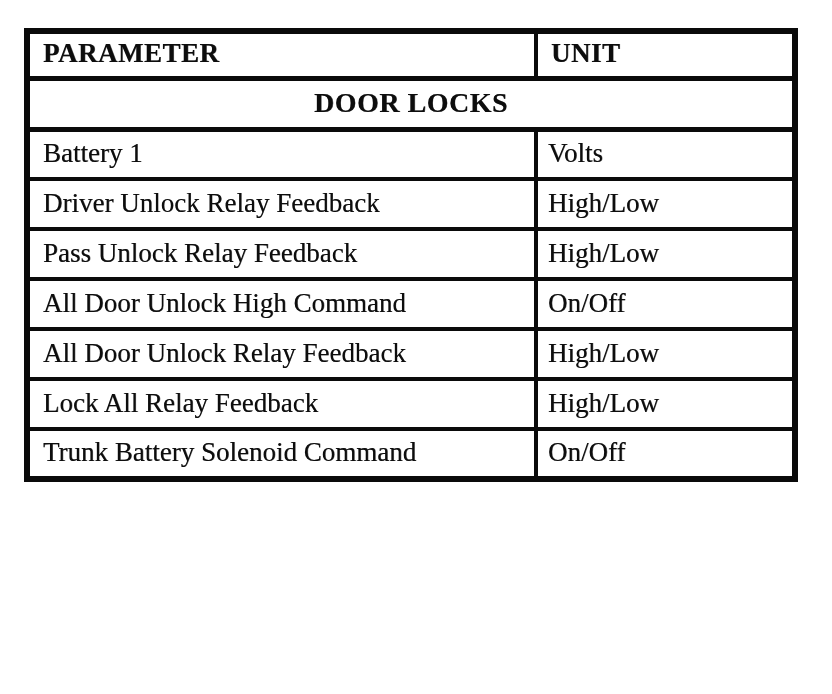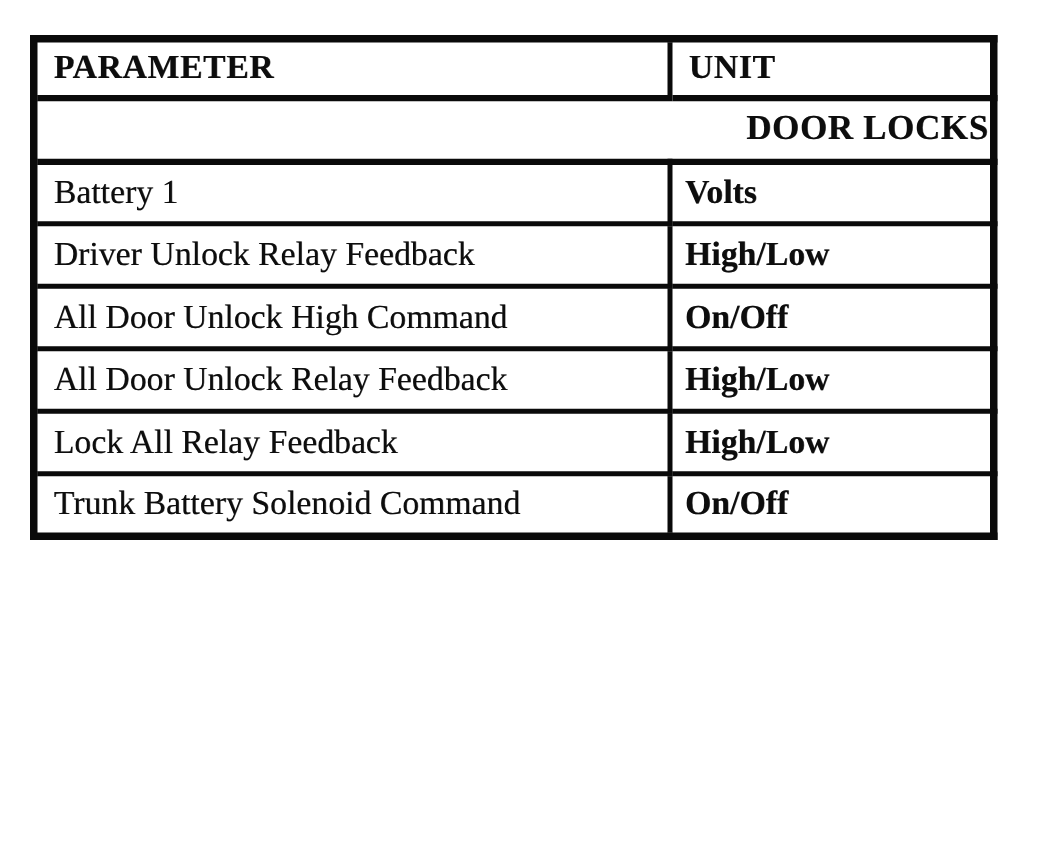--- a/index.html
+++ b/index.html
@@ -41,38 +41,37 @@
     text-align: left;
     vertical-align: middle;
     font-weight: bold;
     font-size: 27px;
     letter-spacing: 0.5px;
     padding: 0 0 2px 13px;
     border-bottom-width: 5px;
   }
   tr.section-row { height: 51px; }
   tr.section-row td {
-    text-align: right;
+    text-align: center;
     vertical-align: middle;
     font-weight: bold;
     font-size: 28px;
     letter-spacing: 0.5px;
     padding-bottom: 2px;
     border-bottom-width: 5px;
   }
   tr.data-row { height: 50px; }
   tr.data-row td {
     vertical-align: middle;
     font-size: 27px;
     padding: 0 0 2px 13px;
     white-space: nowrap;
   }
   tr.data-row td.unit-cell {
     padding-left: 10px;
-    font-weight: bold;
   }
   
   th, td {
     text-shadow: 0.4px 0.3px 0 rgba(10,10,10,0.55);
   }
 </style>
 </head>
 <body>
 
 <div class="scan-page">
@@ -91,20 +90,24 @@
       </tr>
     <tr class="data-row">
           <td class="param-cell">Battery 1</td>
           <td class="unit-cell">Volts</td>
         </tr>
         <tr class="data-row">
           <td class="param-cell">Driver Unlock Relay Feedback</td>
           <td class="unit-cell">High/Low</td>
         </tr>
         <tr class="data-row">
+          <td class="param-cell">Pass Unlock Relay Feedback</td>
+          <td class="unit-cell">High/Low</td>
+        </tr>
+        <tr class="data-row">
           <td class="param-cell">All Door Unlock High Command</td>
           <td class="unit-cell">On/Off</td>
         </tr>
         <tr class="data-row">
           <td class="param-cell">All Door Unlock Relay Feedback</td>
           <td class="unit-cell">High/Low</td>
         </tr>
         <tr class="data-row">
           <td class="param-cell">Lock All Relay Feedback</td>
           <td class="unit-cell">High/Low</td>

